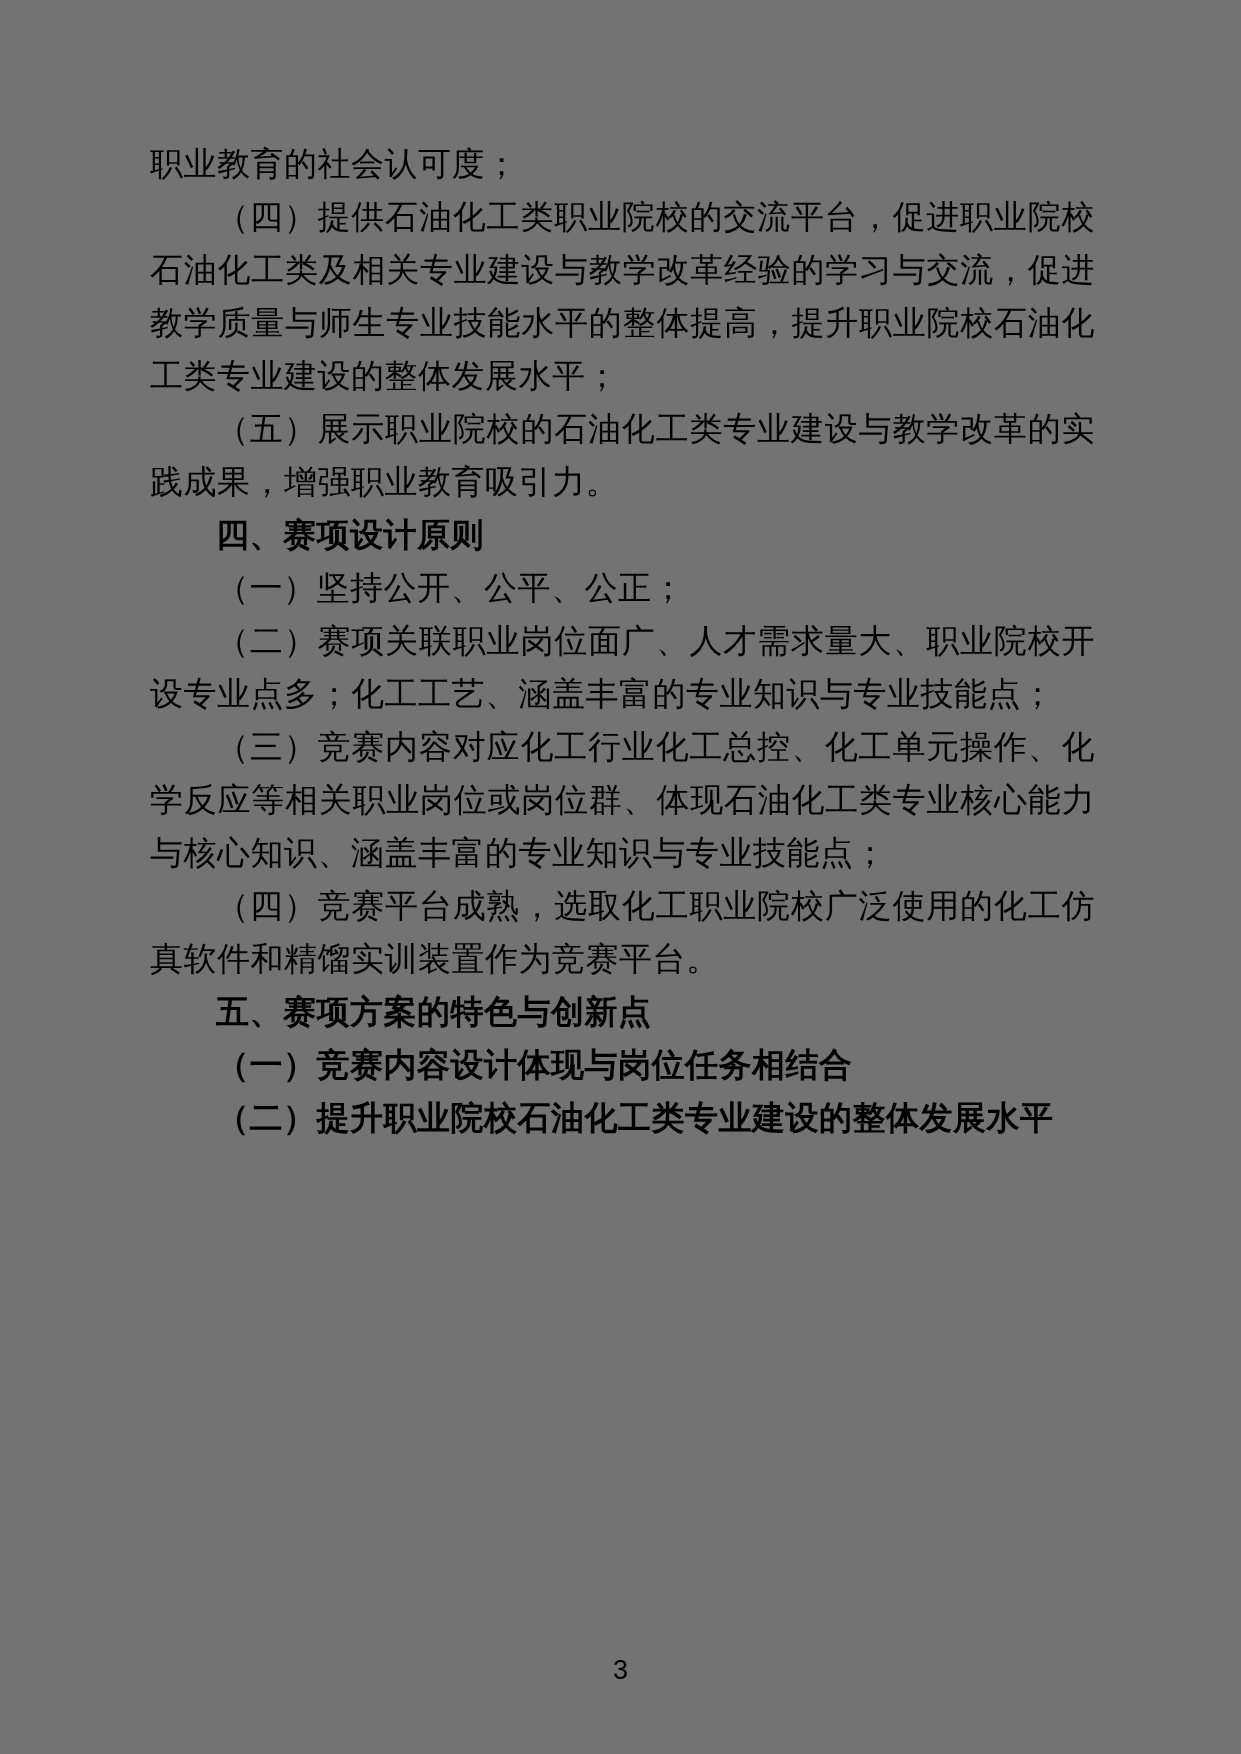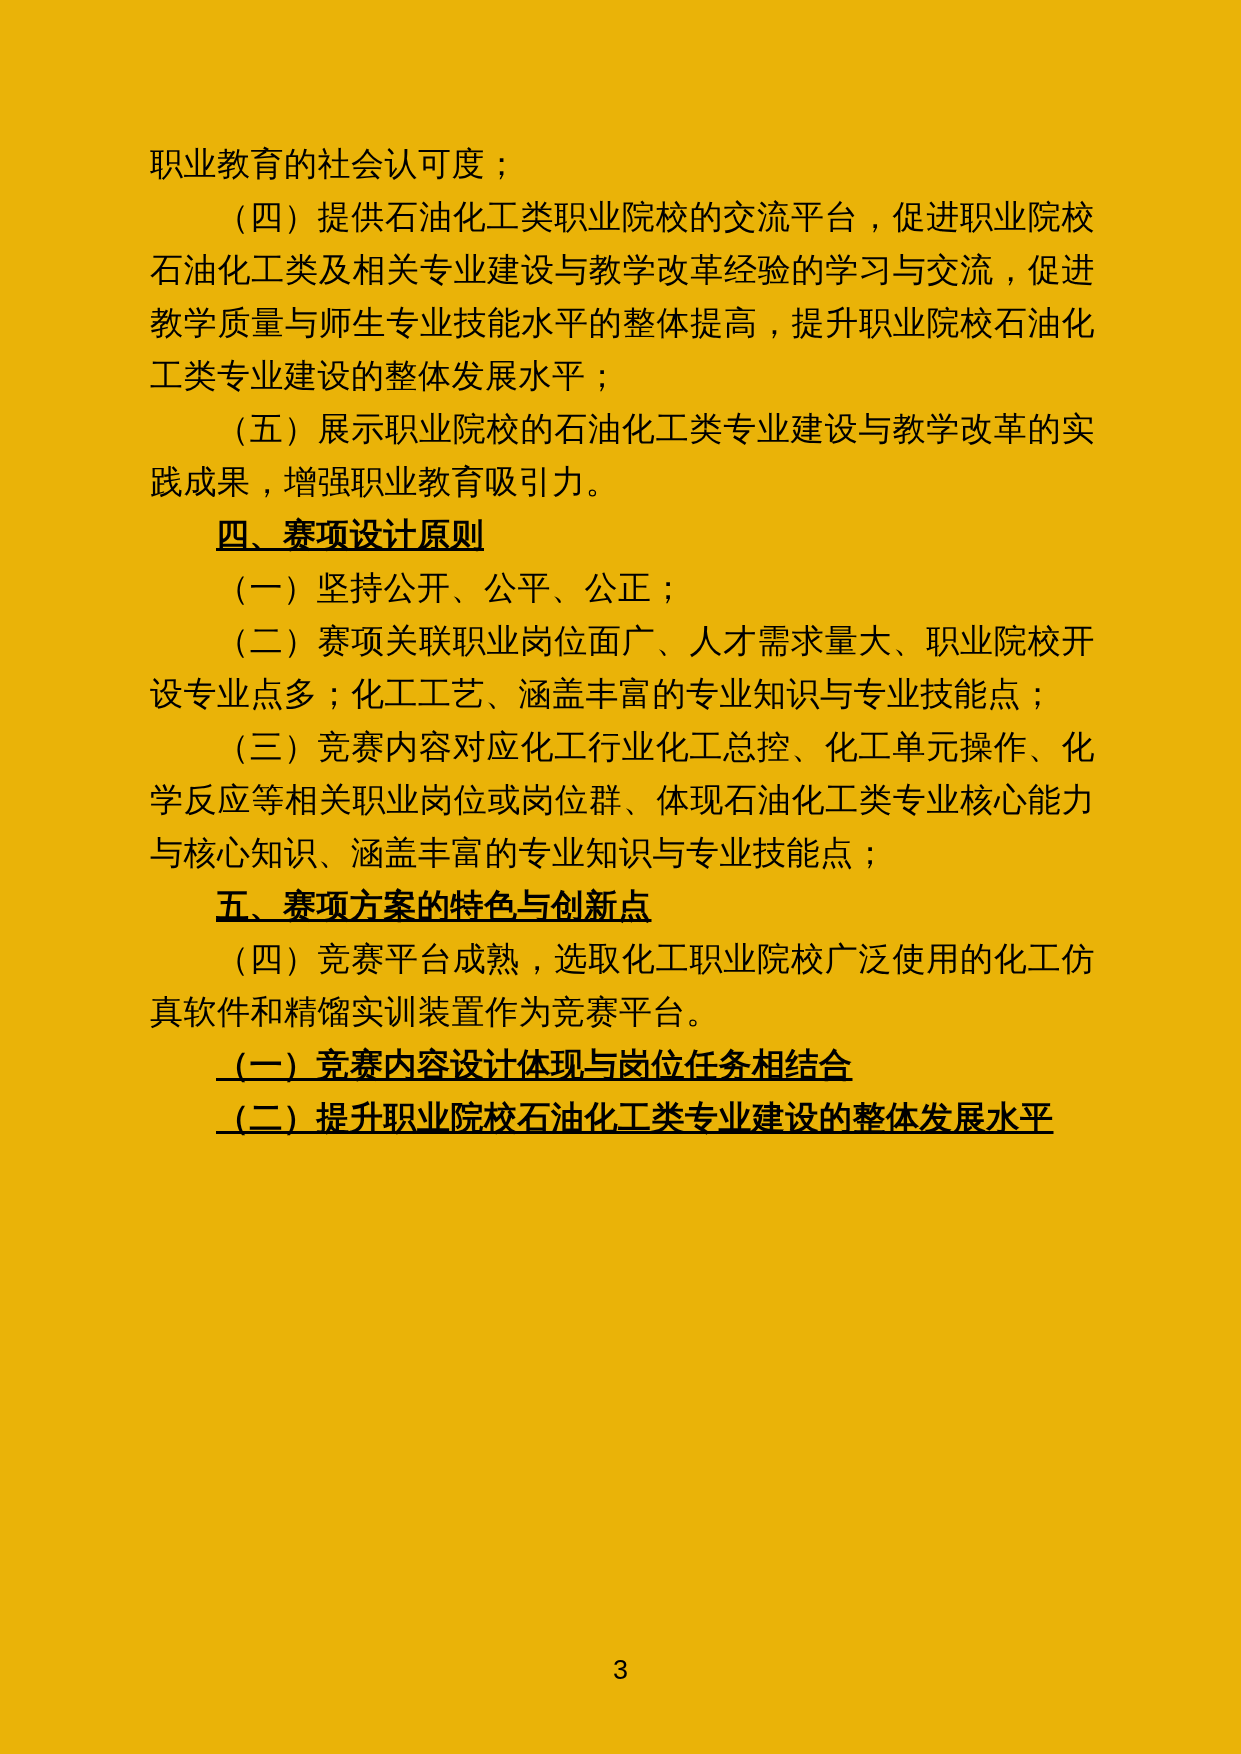--- a/index.html
+++ b/index.html
@@ -4,21 +4,21 @@
 <style>
   * { margin: 0; padding: 0; box-sizing: border-box; }
   html, body {
     background: #888;
     font-family: "Liberation Sans", sans-serif;
   }
   .page {
     position: relative;
     width: 1241px;
     height: 1754px;
-    background: #eab308;
+    background: #737373;
     color: #000000;
     margin: 0 auto;
     overflow: hidden;
   }
   .doc-body {
     position: absolute;
     top: 137px;
     left: 150px;
     width: 945px;
     font-size: 33px;
@@ -32,21 +32,20 @@
     text-indent: 2em;
     margin: 0;
   }
   .para.cont {
     text-indent: 0;
   }
   .para.heading,
   .para.subheading {
     font-weight: bold;
     text-align: left;
-    text-decoration: underline;
   }
   .page-number {
     position: absolute;
     top: 1652px;
     left: 0;
     width: 100%;
     text-align: center;
     font-size: 27px;
     line-height: 36px;
     color: #000000;
@@ -58,19 +57,19 @@
 <div class="page">
   <div class="doc-body">
 
   <p class="para cont">职业教育的社会认可度；</p>
       <p class="para body">（四）提供石油化工类职业院校的交流平台，促进职业院校石油化工类及相关专业建设与教学改革经验的学习与交流，促进教学质量与师生专业技能水平的整体提高，提升职业院校石油化工类专业建设的整体发展水平；</p>
       <p class="para body">（五）展示职业院校的石油化工类专业建设与教学改革的实践成果，增强职业教育吸引力。</p>
       <p class="para heading">四、赛项设计原则</p>
       <p class="para body">（一）坚持公开、公平、公正；</p>
       <p class="para body">（二）赛项关联职业岗位面广、人才需求量大、职业院校开设专业点多；化工工艺、涵盖丰富的专业知识与专业技能点；</p>
       <p class="para body">（三）竞赛内容对应化工行业化工总控、化工单元操作、化学反应等相关职业岗位或岗位群、体现石油化工类专业核心能力与核心知识、涵盖丰富的专业知识与专业技能点；</p>
+      <p class="para body">（四）竞赛平台成熟，选取化工职业院校广泛使用的化工仿真软件和精馏实训装置作为竞赛平台。</p>
       <p class="para heading">五、赛项方案的特色与创新点</p>
-      <p class="para body">（四）竞赛平台成熟，选取化工职业院校广泛使用的化工仿真软件和精馏实训装置作为竞赛平台。</p>
       <p class="para subheading">（一）竞赛内容设计体现与岗位任务相结合</p>
       <p class="para subheading">（二）提升职业院校石油化工类专业建设的整体发展水平</p>
     </div>
   <div class="page-number">3</div>
 </div>
 
 </body></html>

